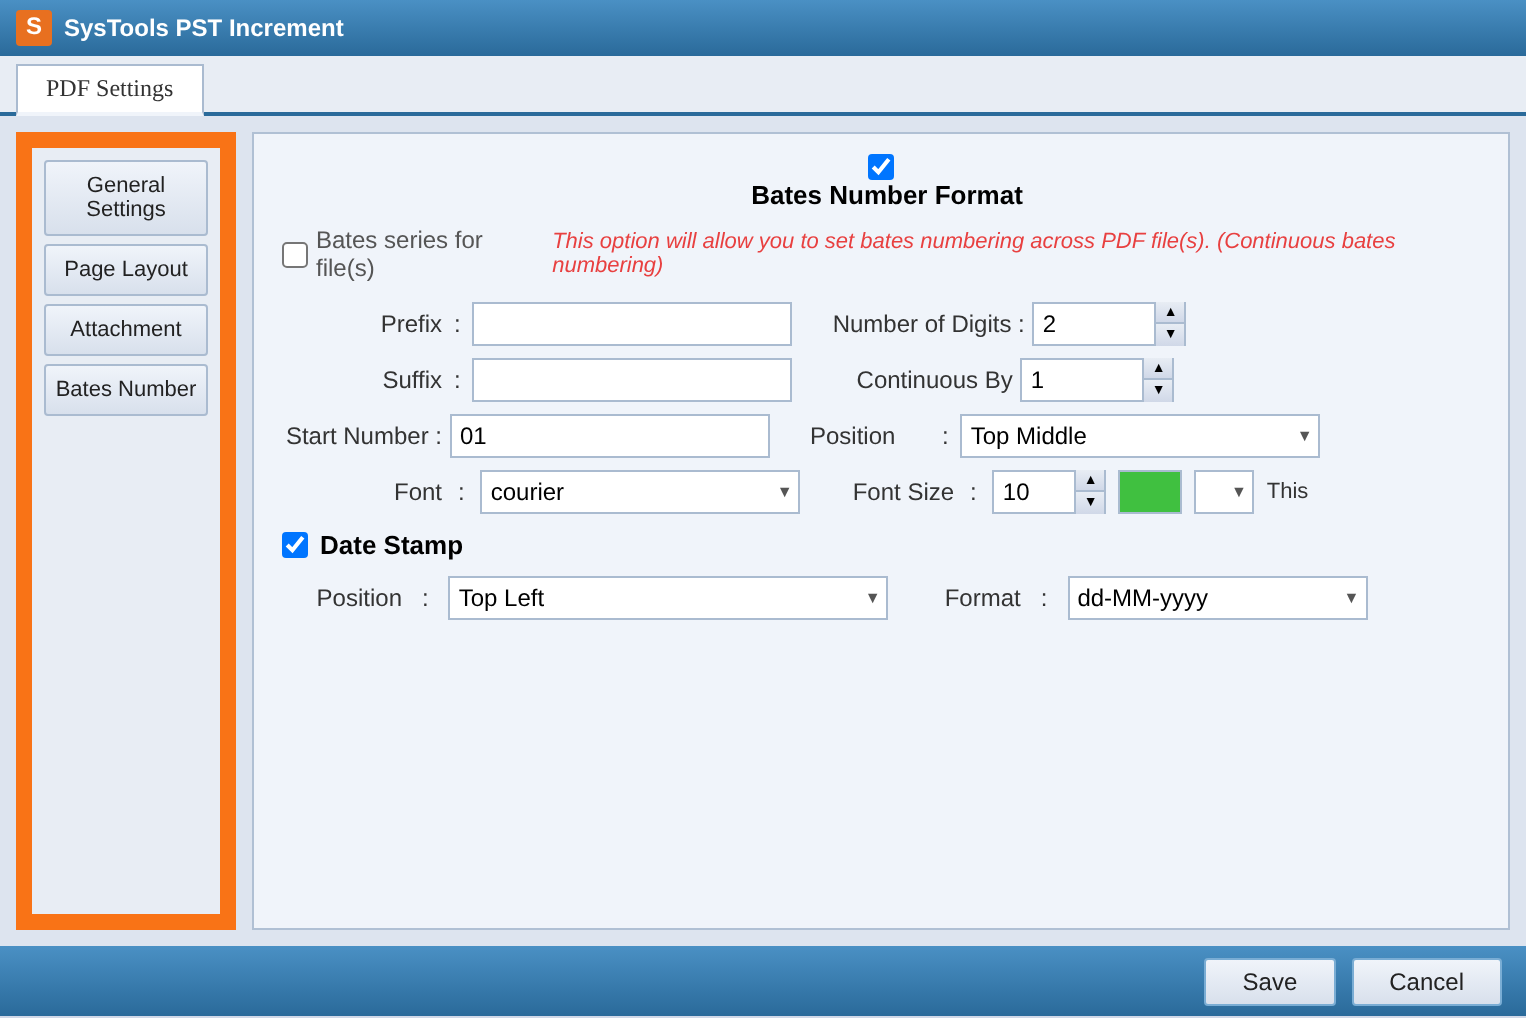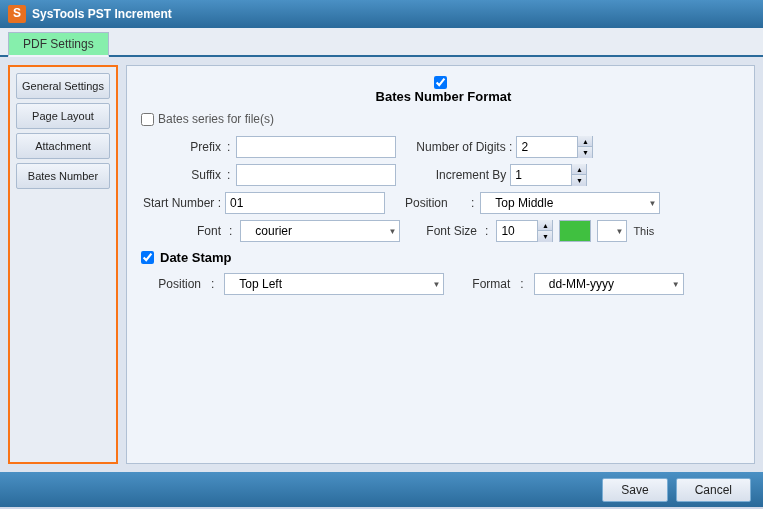--- a/index.html
+++ b/index.html
@@ -33,37 +33,38 @@
     .tab {
       padding: 4px 14px;
       background: #c8d4e4;
       border: 1px solid #aabbd0;
       border-bottom: none;
       cursor: pointer;
       font-size: 12px;
       color: #333;
     }
     .tab.active {
-      background: #86efac;
+      background: #ffffff;
       border-bottom: 2px solid #f0f4fa;
       margin-bottom: -2px;
       z-index: 1;
+      font-family: Liberation Serif, serif;
     }
 
     .main-area {
       display: flex;
       height: calc(509px - 28px - 30px - 36px);
       background: #dde4ef;
       padding: 8px;
       gap: 8px;
     }
 
     .sidebar {
       width: 110px;
-      border: 2px solid #f97316;
+      border: 8px solid #f97316;
       background: #e8edf4;
       display: flex;
       flex-direction: column;
       gap: 4px;
       padding: 6px;
     }
     .sidebar-btn {
       background: linear-gradient(to bottom, #f0f4fa, #d8e0ec);
       border: 1px solid #aabbd0;
       padding: 6px 4px;
@@ -163,21 +164,21 @@
     .spinner-btn:first-child { border-bottom: 1px solid #aabbd0; }
 
     .select-wrap {
       position: relative;
       display: inline-block;
     }
     .form-select {
       appearance: none;
       border: 1px solid #aabbd0;
       background: white;
-      padding: 2px 24px 2px 14px;
+      padding: 2px 24px 2px 4px;
       font-size: 12px;
       height: 22px;
       cursor: pointer;
       outline: none;
     }
     .select-arrow {
       position: absolute;
       right: 4px;
       top: 50%;
       transform: translateY(-50%);
@@ -264,20 +265,21 @@
   <div class="content-panel">
 
     <div class="section-header">
       <input type="checkbox" checked="" style="">
       <label>Bates Number Format</label>
     </div>
 
     <div class="bates-series-row">
       <input type="checkbox" style="">
       <span style="margin-left:4px;">Bates series for file(s)</span>
+      <span class="italic-text">This option will allow you to set bates numbering across PDF file(s).  (Continuous bates numbering)</span>
     </div>
 
     <div style="display:flex; gap:20px; margin-bottom:6px;">
       <div class="form-row">
         <span class="form-label">Prefix</span>
         <span class="colon">:</span>
         <input type="text" class="form-input form-input-long" style="">
       </div>
       <div class="form-row">
         <span style="font-size:12px; color:#333; white-space:nowrap;">Number of Digits :</span>
@@ -291,21 +293,21 @@
       </div>
     </div>
 
     <div style="display:flex; gap:20px; margin-bottom:6px;">
       <div class="form-row">
         <span class="form-label">Suffix</span>
         <span class="colon">:</span>
         <input type="text" class="form-input form-input-long" style="">
       </div>
       <div class="form-row">
-        <span style="font-size:12px; color:#333; white-space:nowrap; width:90px; text-align:right;">Increment By</span>
+        <span style="font-size:12px; color:#333; white-space:nowrap; width:90px; text-align:right;">Continuous By</span>
         <div class="spinner-wrap">
           <input type="text" class="spinner-input" value="1" style="">
           <div class="spinner-btns">
             <button class="spinner-btn">▲</button>
             <button class="spinner-btn">▼</button>
           </div>
         </div>
       </div>
     </div>
 

